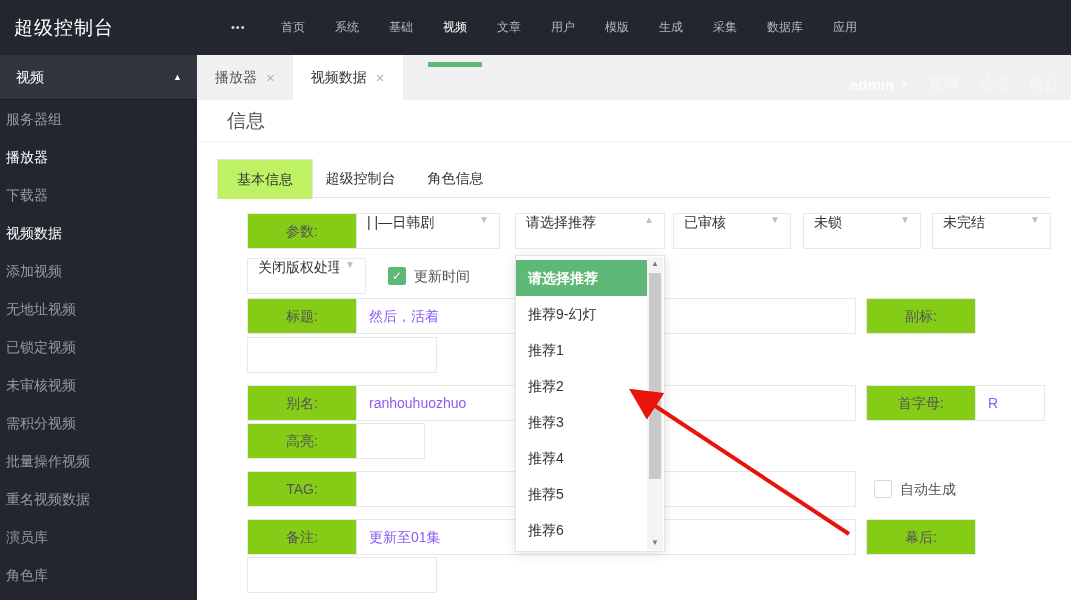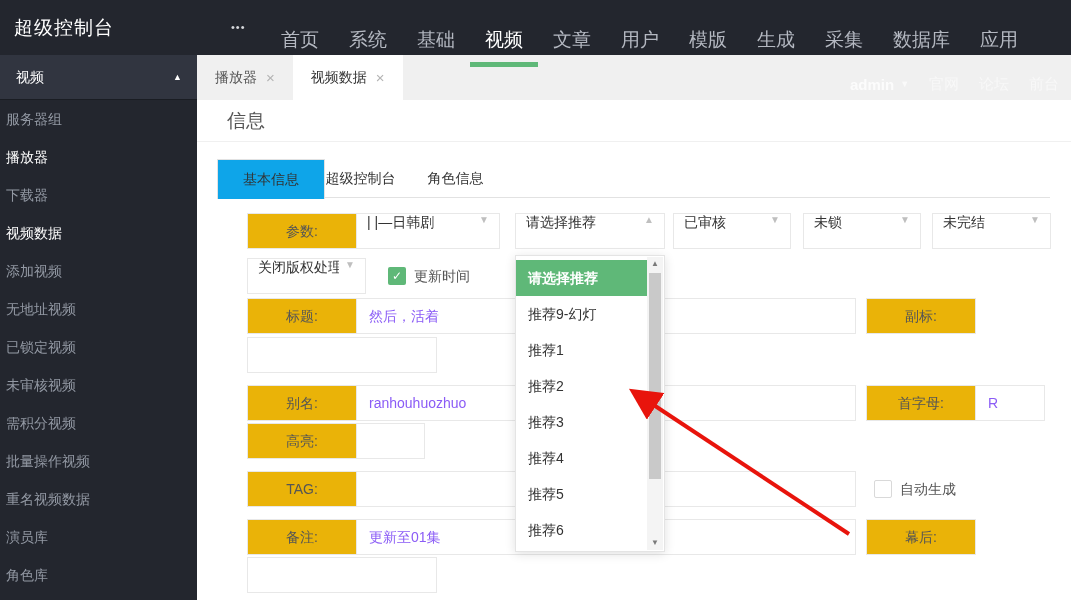--- a/index.html
+++ b/index.html
@@ -7,21 +7,21 @@
   .page {
     position: relative; width: 1071px; height: 600px; overflow: hidden;
     font-family: "Liberation Sans", "DejaVu Sans", sans-serif;
     background: #fff;
   }
   
   .hdr { position:absolute; left:0; top:0; width:1071px; height:55px; background:#23262e; z-index:3; }
   .logo { position:absolute; left:14px; top:0; line-height:55px; color:#fff; font-size:19px; letter-spacing:1px; }
   .more-dots { position:absolute; left:231px; top:0; line-height:55px; color:#d6d8dc; font-size:11px; letter-spacing:1px; }
   .hdr-nav { position:absolute; left:266px; top:0; display:flex; height:55px; }
-  .hdr-nav-item { position:relative; height:67px; line-height:55px; padding:12px 15px; color:#b4b8c1; font-size:19px; cursor:pointer; }
+  .hdr-nav-item { position:relative; height:67px; line-height:55px; padding:0 15px; color:#b4b8c1; font-size:12px; cursor:pointer; }
   .hdr-nav-item.active { color:#fff; }
   .nav-underline { position:absolute; left:0; right:0; bottom:0; height:5px; background:#5FB878; }
   
   .sb { position:absolute; left:0; top:55px; width:197px; height:545px; background:#23262e; z-index:2; }
   .sb-group { position:relative; height:45px; background:#313540; border-bottom:1px solid #1a1d23; }
   .sb-group-label { margin-left:16px; line-height:45px; color:#fff; font-size:14px; }
   .sb-collapse { position:absolute; right:15px; top:0; line-height:45px; color:#fff; font-size:9px; }
   .sb-item { height:38px; line-height:38px; padding-left:6px; color:#9399a4; font-size:14px; cursor:pointer; }
   .sb-item.active { color:#ffffff; }
   
@@ -31,24 +31,24 @@
   .tb-close { color:#b3b3b3; font-size:15px; }
   .userlinks { position:absolute; left:850px; top:69px; height:30px; display:flex; gap:20px; align-items:center; z-index:2; font-size:15px; }
   .ul-admin { color:#fcfcfc; font-weight:bold; display:flex; align-items:center; gap:6px; cursor:pointer; }
   .ul-caret { font-size:9px; color:#fafafa; }
   .ul-link { color:#f8f8f8; cursor:pointer; }
   
   .crumb { position:absolute; left:197px; top:100px; width:874px; height:42px; background:#fff; border-bottom:1px solid #f0f0f0; }
   .crumb-label { margin-left:30px; line-height:42px; color:#555; font-size:19px; }
   
   .ct-line { position:absolute; left:217px; top:197px; width:833px; height:1px; background:#e2e2e2; }
-  .ct-tab-active { position:absolute; left:217px; top:159px; width:108px; height:40px; background:#0ea5e9; border:1px solid #e2e2e2; border-bottom:0; text-align:center; line-height:39px; color:#333; font-size:14px; z-index:2; cursor:pointer; }
+  .ct-tab-active { position:absolute; left:217px; top:159px; width:96px; height:40px; background:#bef264; border:1px solid #e2e2e2; border-bottom:0; text-align:center; line-height:39px; color:#333; font-size:14px; z-index:2; cursor:pointer; }
   .ct-tab { position:absolute; top:159px; width:95px; height:39px; text-align:center; line-height:39px; color:#333; font-size:14px; cursor:pointer; }
   
-  .lbl { position:absolute; height:36px; line-height:34px; background:#eab308; border:1px solid #e8e8e8; color:#555; text-align:center; font-size:14px; }
+  .lbl { position:absolute; height:36px; line-height:34px; background:#84cc16; border:1px solid #e8e8e8; color:#555; text-align:center; font-size:14px; }
   .inp { position:absolute; height:36px; line-height:34px; background:#fff; border:1px solid #e8e8e8; color:#8b5cf6; padding:0 12px; font-size:14px; white-space:nowrap; overflow:hidden; }
   .sel { position:absolute; height:36px; background:#fff; border:1px solid #e8e8e8; color:#333; padding:0 10px; font-size:14px; display:flex; justify-content:space-between; cursor:pointer; }
   .sel-val { white-space:nowrap; overflow:hidden; }
   .caret { color:#bfbfbf; font-size:10px; flex:0 0 auto; margin-left:6px; }
   .chk-label { position:absolute; height:36px; line-height:36px; color:#555; font-size:14px; }
   .chk-on { position:absolute; width:18px; height:18px; background:#5FB878; border-radius:2px; color:#fff; text-align:center; line-height:18px; font-size:12px; cursor:pointer; }
   .chk-off { position:absolute; width:18px; height:18px; background:#fff; border:1px solid #d9d9d9; border-radius:2px; cursor:pointer; }
   
   .dd { position:absolute; left:515px; top:255px; width:150px; height:297px; background:#fff; border:1px solid #e4e4e4; box-shadow:0 2px 10px rgba(0,0,0,.12); z-index:5; padding-top:4px; }
   .dd-opt { height:36px; line-height:36px; padding-left:12px; margin-right:17px; color:#333; font-size:14px; white-space:nowrap; overflow:hidden; cursor:pointer; }

